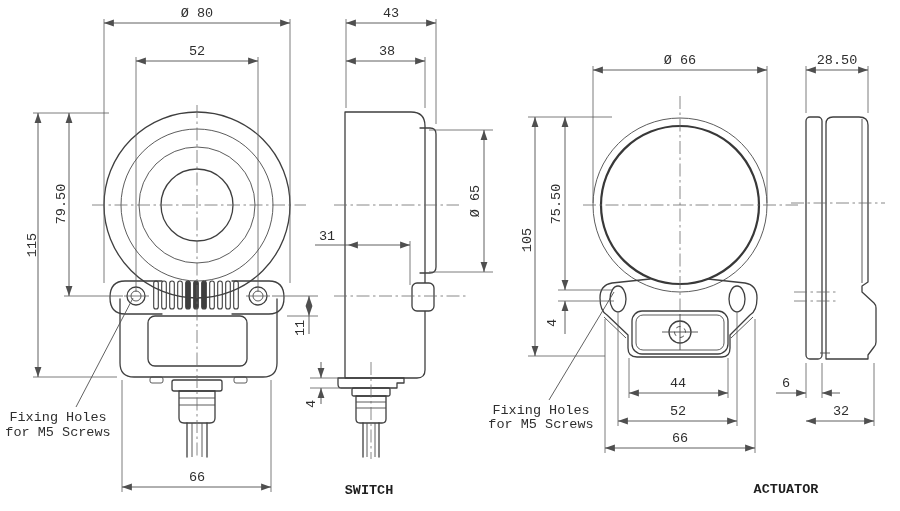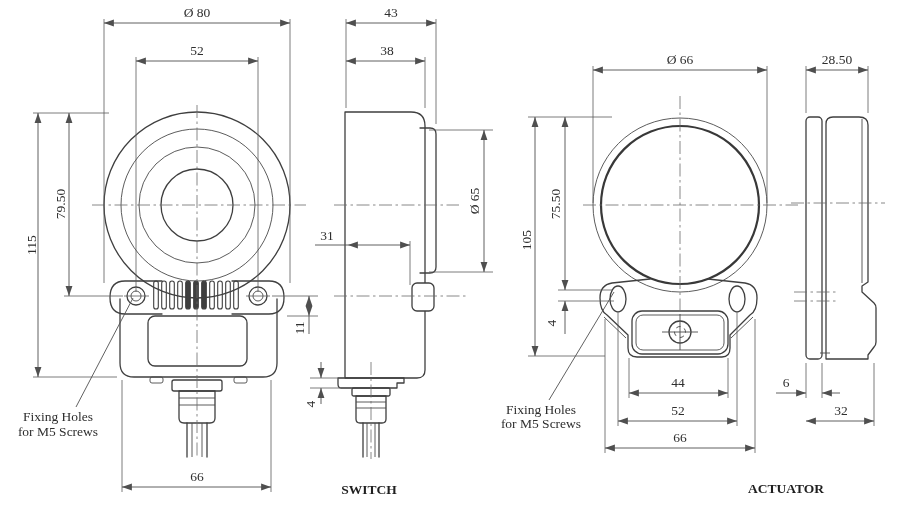--- a/index.html
+++ b/index.html
@@ -1,17 +1,17 @@
 <!DOCTYPE html>
 <html><head>
 <meta charset="utf-8">
 <style>
   html,body{margin:0;padding:0;background:#ffffff;}
   .canvas{position:relative;width:900px;height:511px;background:#ffffff;overflow:hidden;
-          font-family:Liberation Serif, serif;}
+          font-family:Liberation Mono, monospace;}
   svg{display:block;}
   .outline{fill:none;stroke:#3f3f3f;stroke-width:1.3;stroke-linecap:round;stroke-linejoin:round;}
   .outline-thick{fill:none;stroke:#383838;stroke-width:2.2;}
   .outline-thin{fill:none;stroke:#4a4a4a;stroke-width:0.9;}
   .whitefill{fill:#ffffff;stroke:#3f3f3f;stroke-width:1.3;}
   .slot{fill:none;stroke:#3f3f3f;stroke-width:1.1;}
   .slot-filled{fill:#3f3f3f;stroke:#3f3f3f;stroke-width:1.1;}
   .dim{fill:none;stroke:#4f4f4f;stroke-width:0.9;}
   .ext{fill:none;stroke:#5a5a5a;stroke-width:0.8;}
   .cl{fill:none;stroke:#6a6a6a;stroke-width:0.8;stroke-dasharray:13 3.5 2.5 3.5;}

